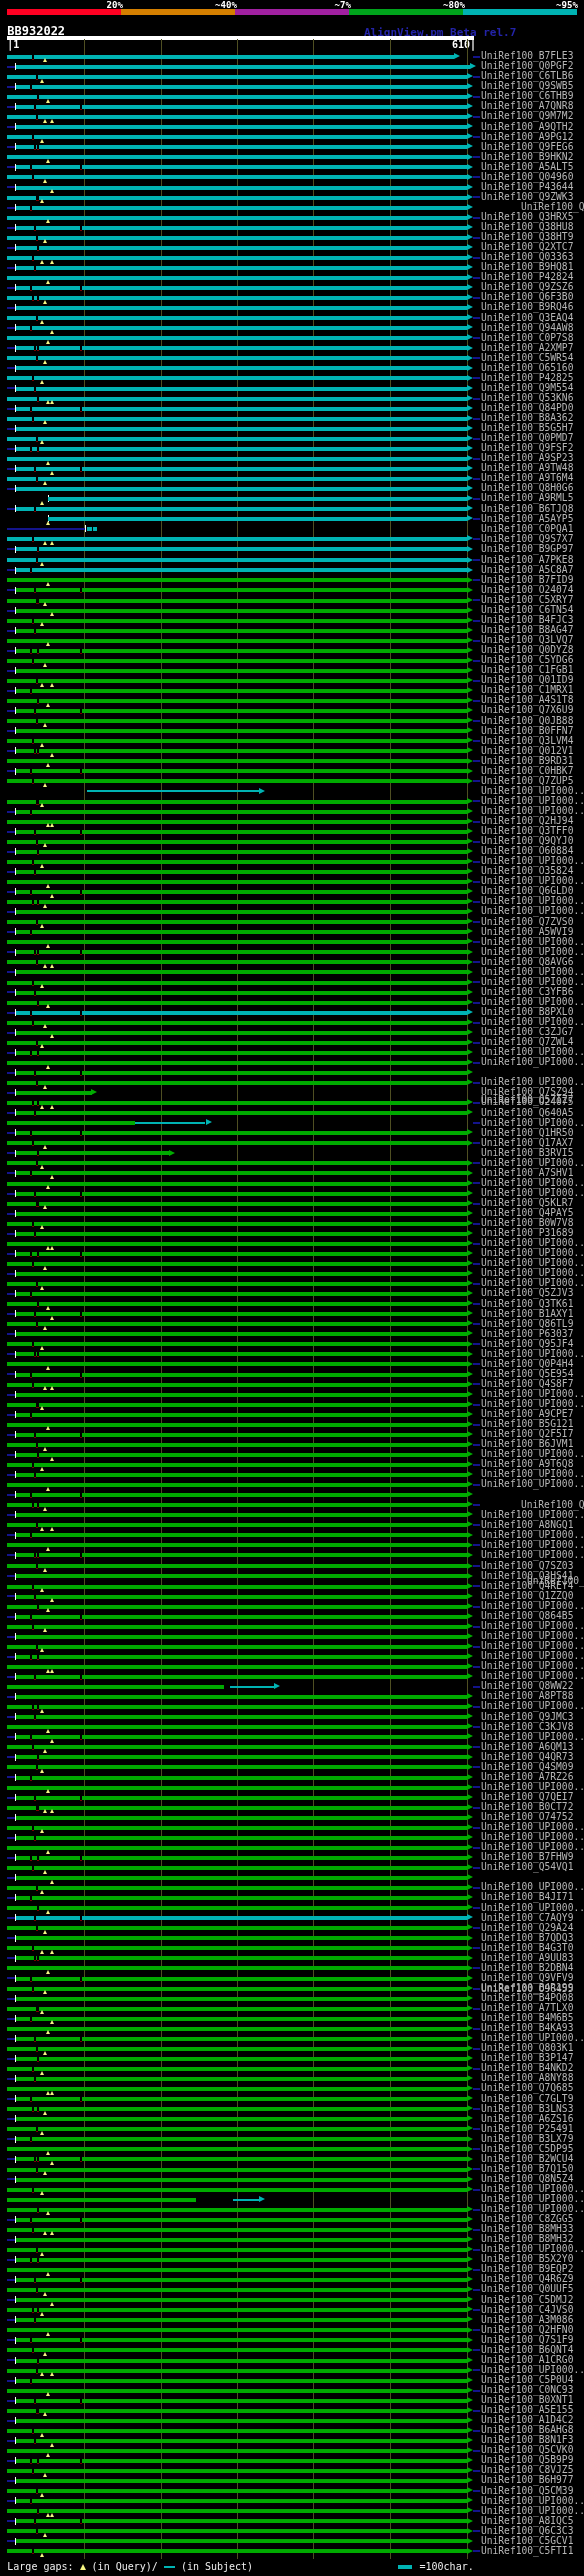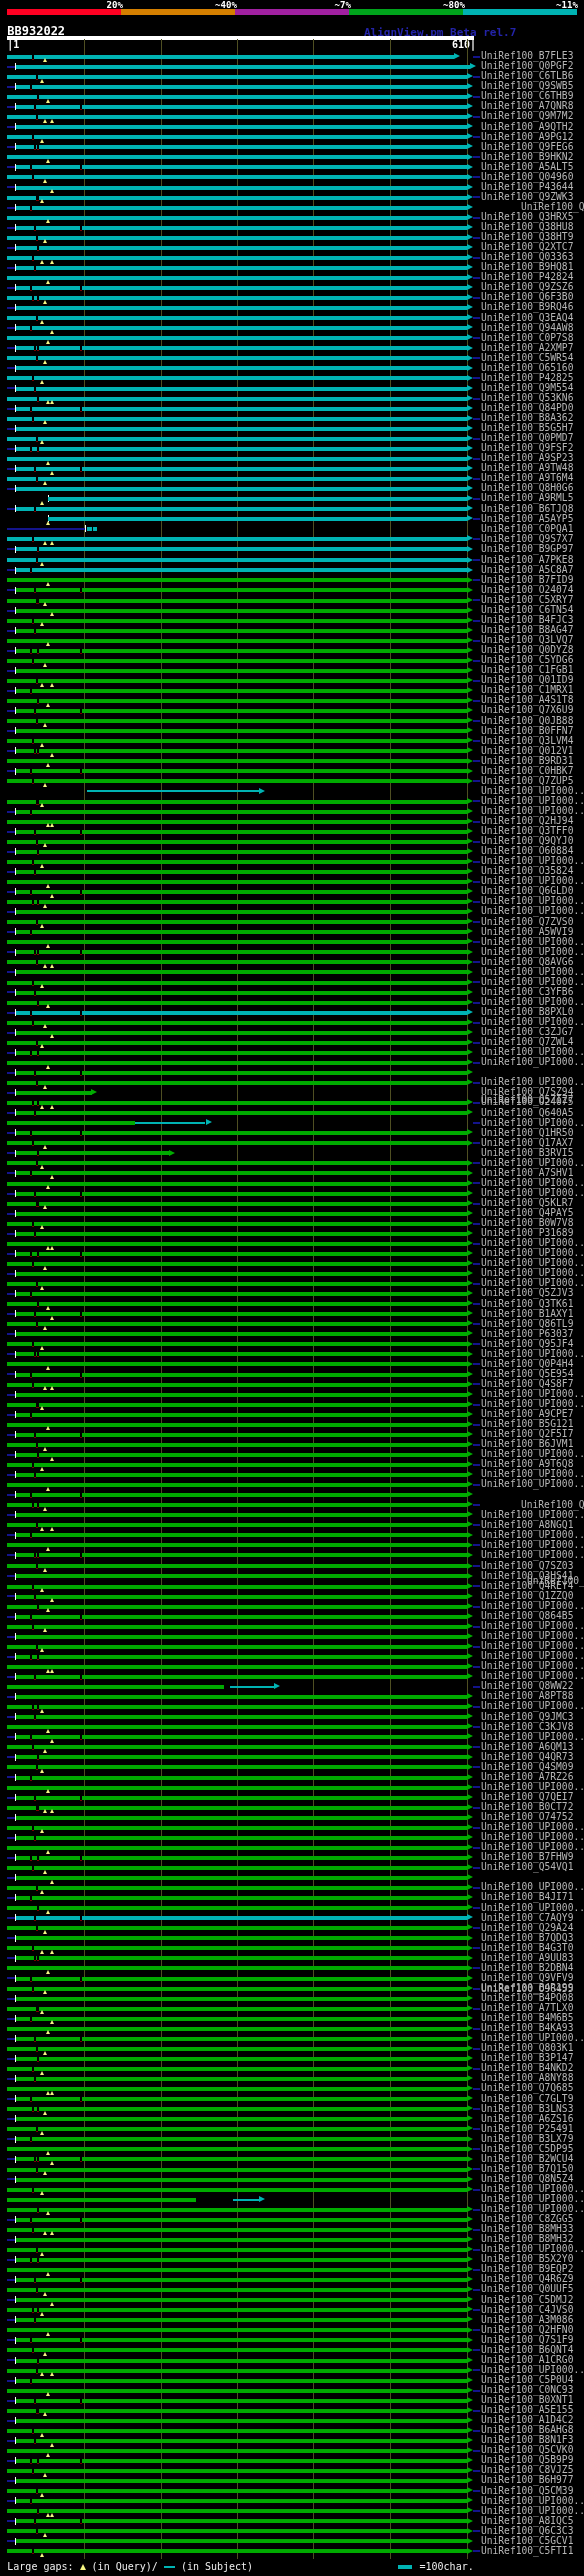--- a/index.html
+++ b/index.html
@@ -35,21 +35,21 @@
   <div id="color-key">
       <div class="keyseg" style="left: 7.3px; width: 114px; background: rgb(255, 0, 34);"></div>
       <div class="keylabel" style="left: 123px;">20%</div>
       <div class="keyseg" style="left: 121px; width: 114px; background: rgb(212, 127, 0);"></div>
       <div class="keylabel" style="left: 237px;">~40%</div>
       <div class="keyseg" style="left: 235px; width: 114px; background: rgb(160, 32, 160);"></div>
       <div class="keylabel" style="left: 351px;">~7%</div>
       <div class="keyseg" style="left: 349px; width: 114px; background: rgb(0, 164, 28);"></div>
       <div class="keylabel" style="left: 465px;">~80%</div>
       <div class="keyseg" style="left: 463px; width: 114px; background: rgb(0, 179, 179);"></div>
-      <div class="keylabel" style="left: 578px;">~11%</div>
+      <div class="keylabel" style="left: 578px;">~95%</div>
     </div>
   <div id="query-name">BB932022</div>
   <div id="brand">AlignView.pm Beta rel.7</div>
   <div id="ruler-bar"></div>
   <div class="ruler-text" style="left:7.3px;">|1</div>
   <div class="ruler-text" id="ruler-end" style="left: 476px; transform: translateX(-100%);">610|</div>
   <div id="gridlines">
       <div class="gridline" style="left: 84px; top: 39px; height: 2520px;"></div>
       <div class="gridline" style="left: 161px; top: 39px; height: 2520px;"></div>
       <div class="gridline" style="left: 237px; top: 39px; height: 2520px;"></div>

